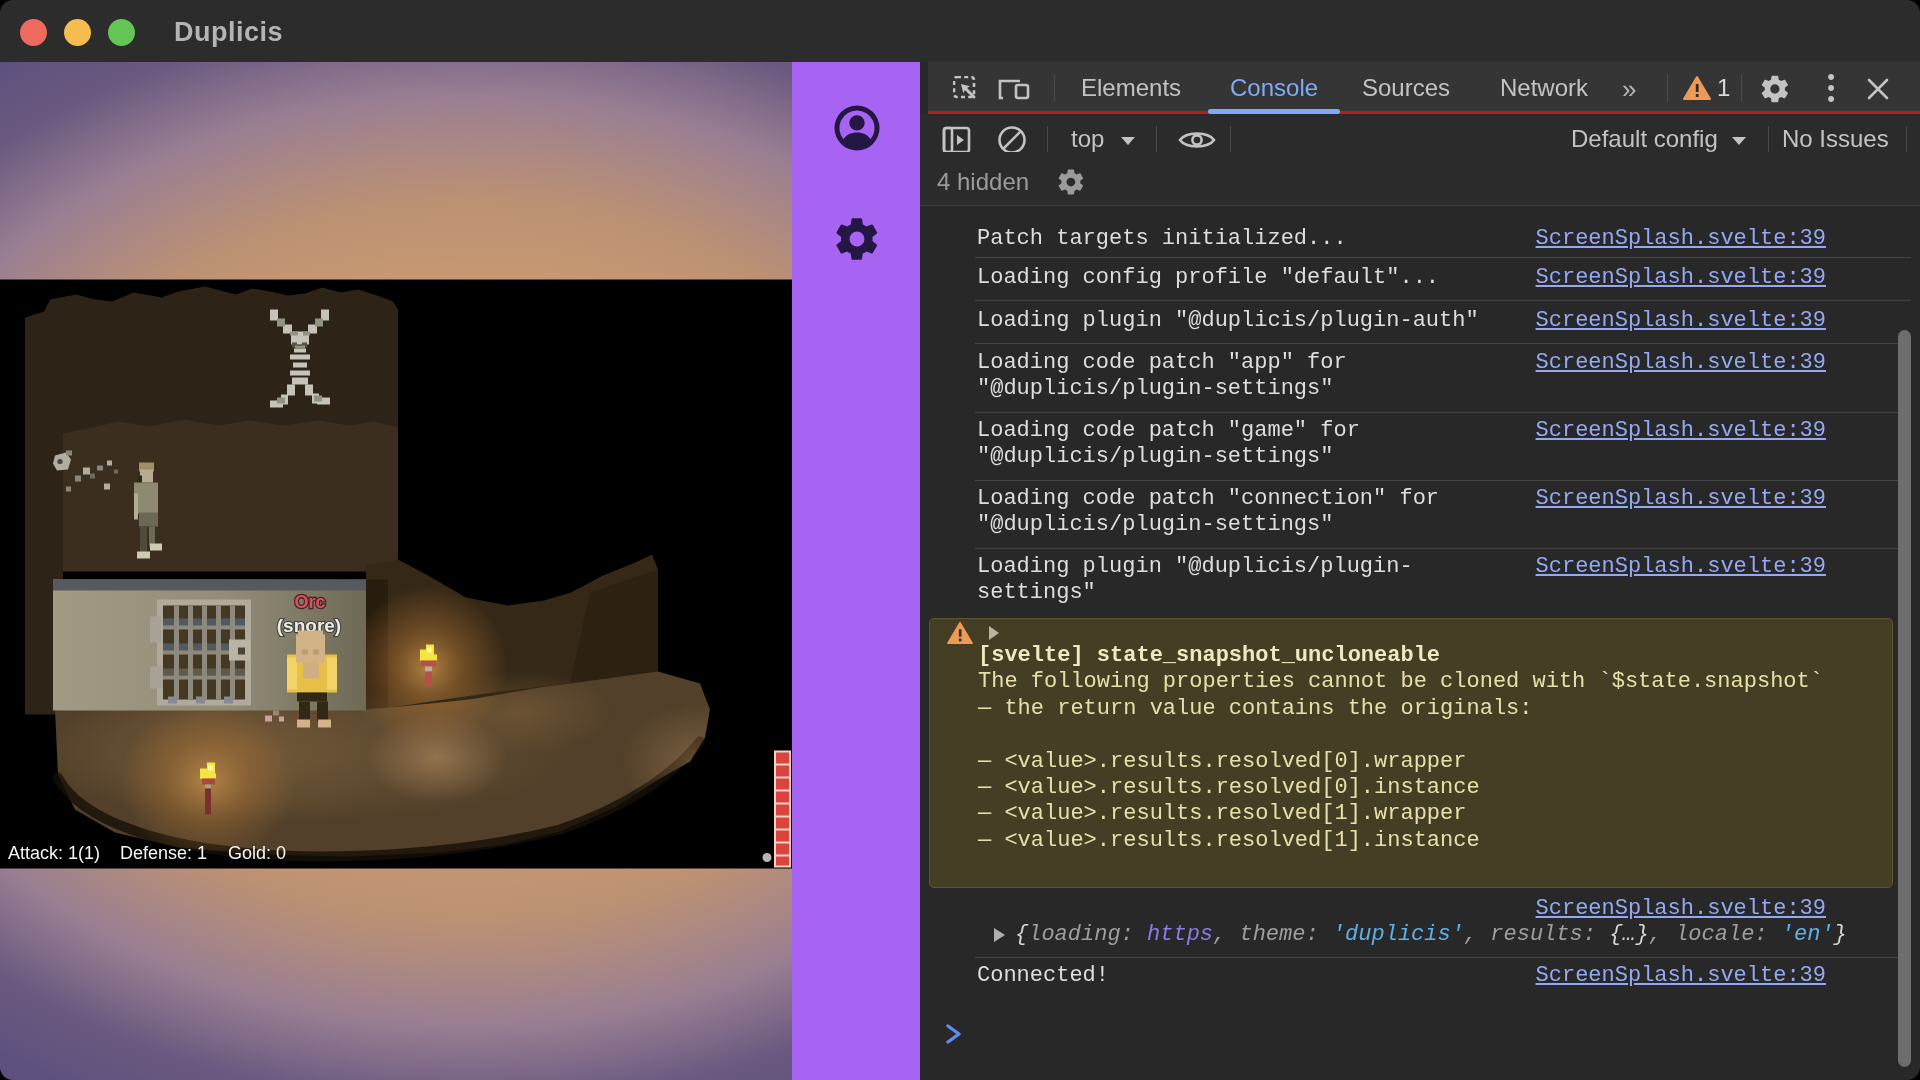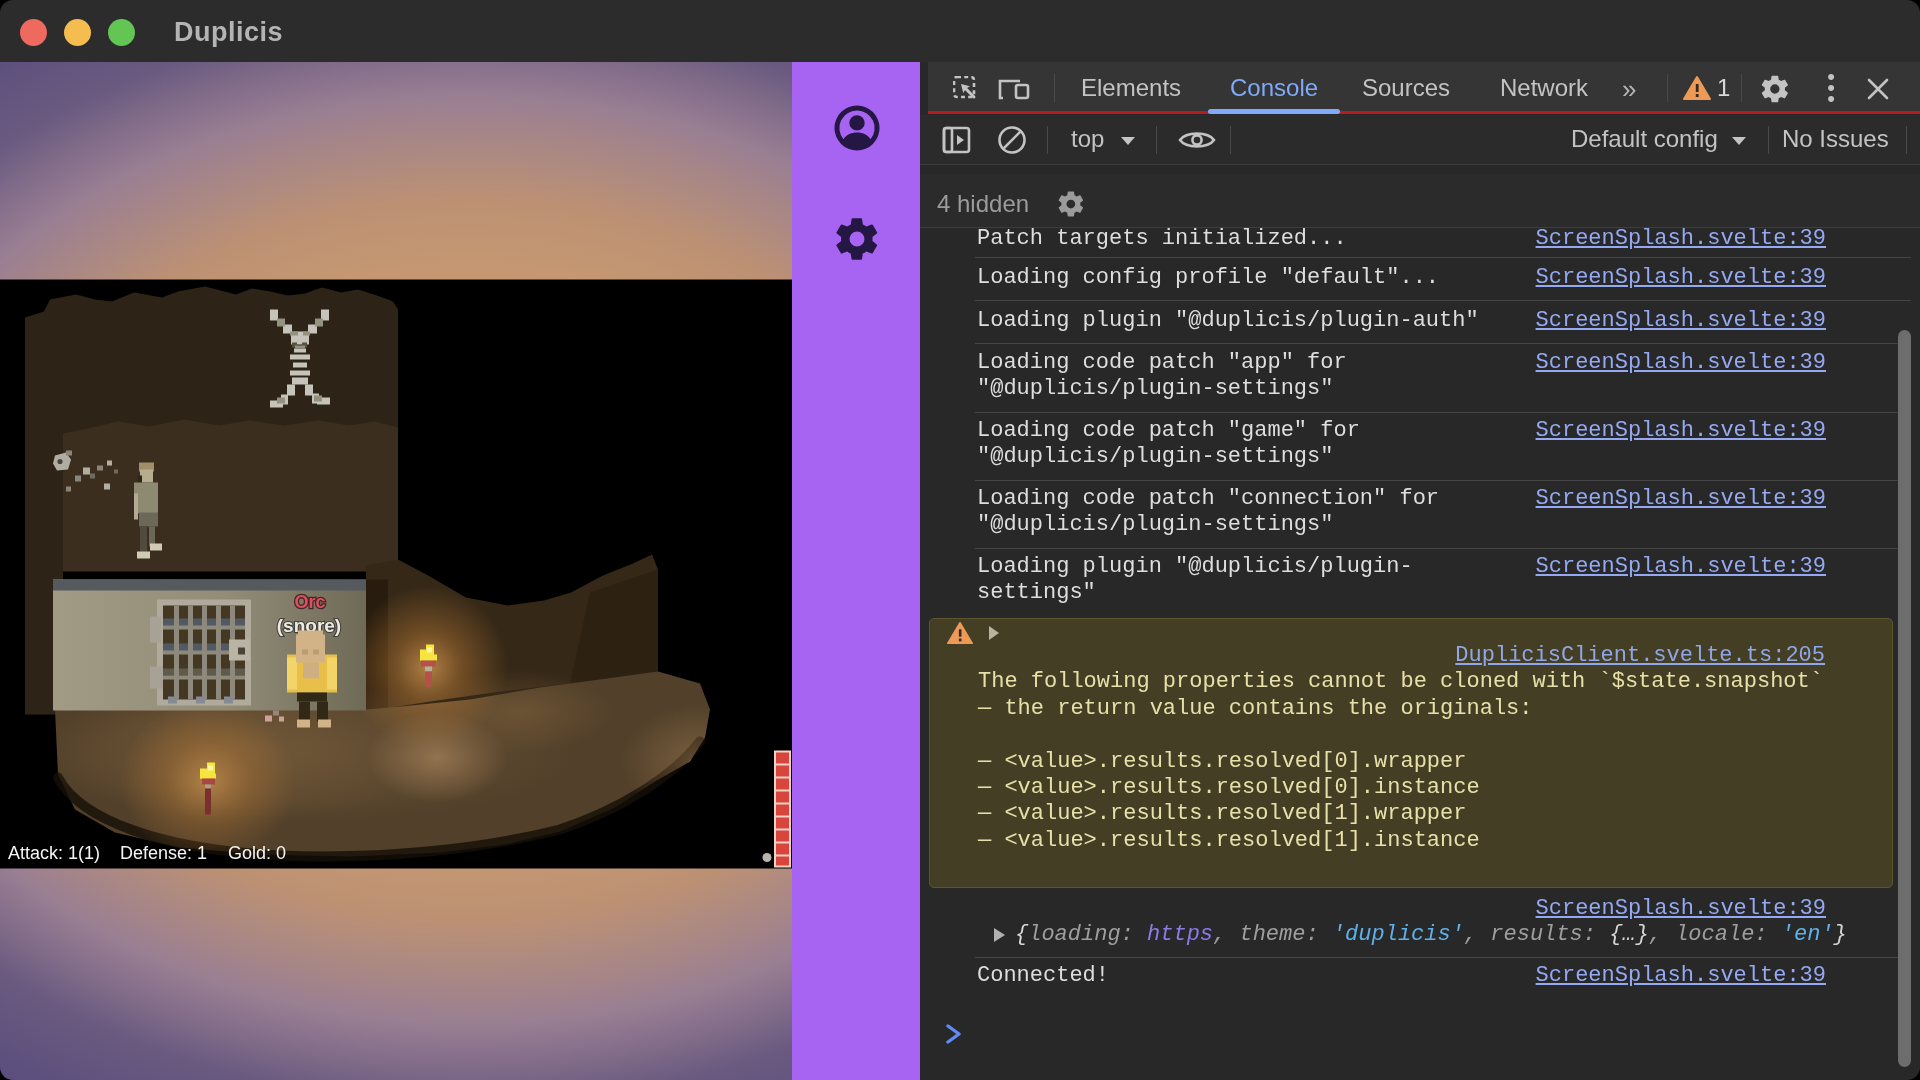--- a/index.html
+++ b/index.html
@@ -18,21 +18,21 @@
   
   #game { position:absolute; left:0; top:62px; width:792px; height:1018px;
           background:radial-gradient(1060px 800px at 470px 498px, #d2a273 0%, #c69872 36%, #bc9173 45%, #9a7f93 58%, #6a5a80 68%, #53477c 84%, #4d4173 96%); }
   #scene { position:absolute; left:0; top:217px; width:792px; height:590px; }
   
   #sidebar { position:absolute; left:792px; top:62px; width:128px; height:1018px; background:#a763f1; }
   
   #devtools { position:absolute; left:920px; top:62px; width:1000px; height:1018px; background:#282828; color:#c7c7c7; }
   #tabbar { position:absolute; left:0; top:0; width:1000px; height:52px; background:#353535; border-bottom:3px solid #b91c1c;margin-left:8px; }
   #toolbar { position:absolute; left:0; top:53px; width:1000px; height:50px; background:#2b2b2b; border-bottom:1px solid #3e3e3e; }
-  #hiddenbar { position:absolute; left:0; top:112px; width:1000px; height:54px; background:#2b2b2b; border-bottom:1px solid #3e3e3e; }
+  #hiddenbar { position:absolute; left:0; top:90px; width:1000px; height:54px; background:#2b2b2b; border-bottom:1px solid #3e3e3e; }
   .tab { position:absolute; top:12px; font-size:24px; color:#c3c3c3; }
   .sep { position:absolute; width:1px; background:#4a4a4a; }
   .link { color:#94a9f2; text-decoration:underline; }
   .clink { position:absolute; right:94px; font-size:22px; line-height:26px; }
   .crow { position:absolute; left:57px; font-size:22px; line-height:26px; color:#dedede; white-space:pre; }
   .csep { position:absolute; left:55px; width:936px; height:1px; background:#454545; }
 </style>
 </head>
 <body>
 <div id="win">
@@ -352,30 +352,29 @@
       <div class="clink" style="top:492px"><span class="link">ScreenSplash.svelte:39</span></div>
       <div id="warnbox" style="position:absolute;left:9px;top:556px;width:964px;height:270px;background:#443e25;border:1px solid #5d5530;border-radius:5px">
         <svg style="position:absolute;left:17px;top:2px" width="26" height="24" viewBox="0 0 28 26">
           <path d="M14 2 L27 24 L1 24 Z" fill="#ec9a56" stroke="#ec9a56" stroke-width="2" stroke-linejoin="round"></path>
           <rect x="12.8" y="9" width="2.8" height="8" fill="#322a20"></rect>
           <rect x="12.8" y="19" width="2.8" height="3" fill="#322a20"></rect>
         </svg>
         <svg style="position:absolute;left:57px;top:5px" width="14" height="18" viewBox="0 0 14 18">
           <path d="M2 2 L12 9 L2 16 Z" fill="#b8b4a0"></path>
         </svg>
-        <div class="mono" style="position:absolute;left:48px;top:24px;font-size:22px;line-height:26.4px;color:#e7e0a9;white-space:pre">
+        <div class="mono" style="position:absolute;left:48px;top:24px;font-size:22px;line-height:26.4px;color:#e7e0a9;white-space:pre"><b style="color:#efe9c2">[svelte] state_snapshot_uncloneable</b>
 The following properties cannot be cloned with `$state.snapshot`
 — the return value contains the originals:
 
 — &lt;value&gt;.results.resolved[0].wrapper
 — &lt;value&gt;.results.resolved[0].instance
 — &lt;value&gt;.results.resolved[1].wrapper
 — &lt;value&gt;.results.resolved[1].instance
 </div>
-        <div class="mono" style="position:absolute;right:67px;top:24px;font-size:22px"><span class="link" style="color:#8fa7e8">DuplicisClient.svelte.ts:205</span></div>
       </div>
       <div class="clink" style="top:834px"><span class="link">ScreenSplash.svelte:39</span></div>
       <svg style="position:absolute;left:73px;top:865px" width="13" height="16" viewBox="0 0 13 16">
           <path d="M1 1 L12 8 L1 15 Z" fill="#b0b0b0"></path>
         </svg>
       <div class="crow" style="top:860px;left:95px;font-style:italic;color:#9e9e9e"><span style="color:#d6d6d6">{</span>loading: <span style="color:#8b7be8">https</span>, theme: <span style="color:#5fb0e8">'duplicis'</span>, results: <span style="color:#d6d6d6">{…}</span>, locale: <span style="color:#5fb0e8">'en'</span><span style="color:#d6d6d6">}</span></div>
       <div class="csep" style="top:895px"></div>
       <div class="crow" style="top:901px">Connected!</div>
       <div class="clink" style="top:901px"><span class="link">ScreenSplash.svelte:39</span></div>
       <svg style="position:absolute;left:25px;top:962px" width="18" height="20" viewBox="0 0 18 20">

